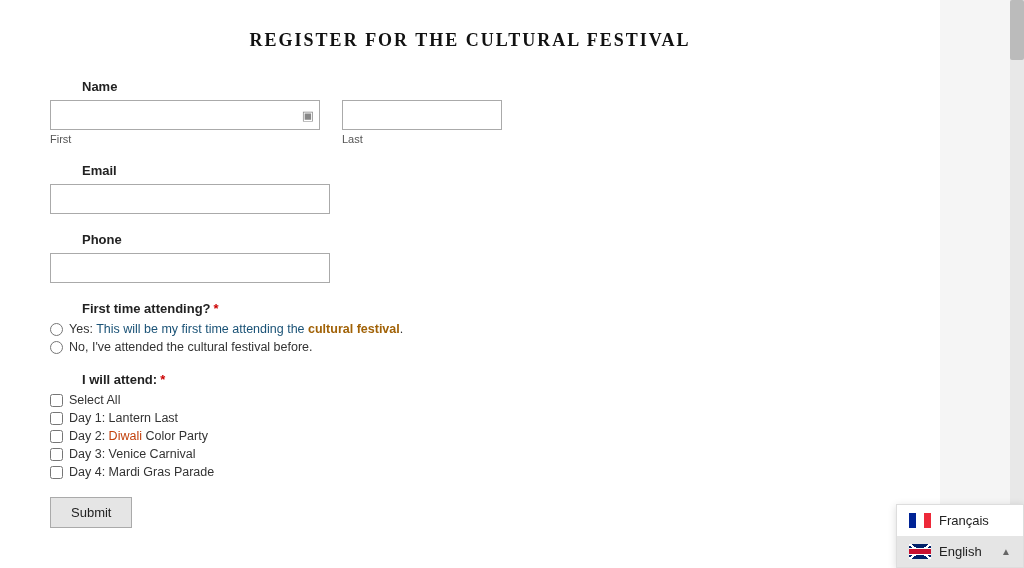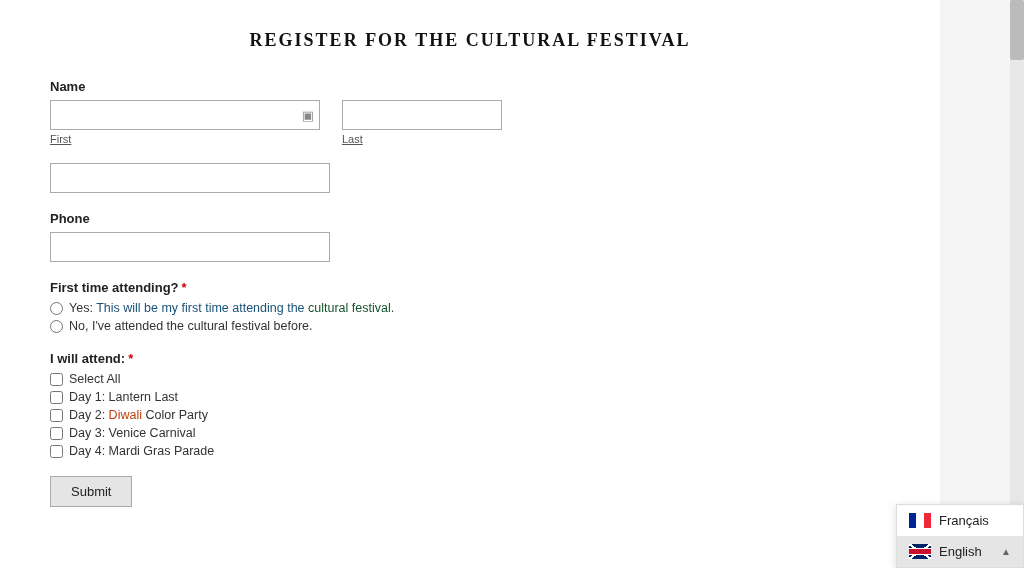--- a/index.html
+++ b/index.html
@@ -35,20 +35,21 @@
     .form-section {
       margin-bottom: 18px;
     }
 
     .field-label {
       font-size: 13px;
       font-weight: bold;
       color: #222;
       margin-bottom: 6px;
       display: block;
+      margin-left: 32px;
     }
 
     .required-star {
       color: #c00;
       margin-left: 3px;
     }
 
     .name-row {
       display: flex;
       gap: 14px;
@@ -66,21 +67,20 @@
 
     .name-col.last {
       width: 136px;
       padding-left: 8px;
     }
 
     .sub-label {
       font-size: 11px;
       color: #555;
       margin-top: 3px;
-      text-decoration: underline;
     }
 
     .text-input {
       border: 1px solid #aaa;
       padding: 5px 8px;
       font-size: 13px;
       height: 30px;
       width: 100%;
       outline: none;
       background: #fff;
@@ -267,39 +267,40 @@
       </div>
       <div class="name-col last">
         <input type="text" class="text-input" style="width: 160px;">
         <span class="sub-label">Last</span>
       </div>
     </div>
   </div>
 
   
   <div class="form-section">
+    <label class="field-label">Email</label>
     <input type="email" class="email-input" style="">
   </div>
 
   
   <div class="form-section">
     <label class="field-label">Phone</label>
     <input type="tel" class="phone-input" style="">
   </div>
 
   
   <div class="form-section">
     <label class="field-label">
       <span>First time attending?</span><span class="required-star">*</span>
     </label>
     <div class="radio-group">
       <div class="radio-item">
         <input type="radio" id="radio-yes" name="first-time" style="">
         <label for="radio-yes">
-          Yes: <span style="color:#1a5276;">This will be my first time attending the</span> <span style="color:#14532d;">cultural festival</span>.
+          Yes: <span style="color:#1a5276;">This will be my first time attending the</span> <span style="color:#a16207;font-weight:bold;">cultural festival</span>.
         </label>
       </div>
       <div class="radio-item">
         <input type="radio" id="radio-no" name="first-time" style="">
         <label for="radio-no">No, I've attended the cultural festival before.</label>
       </div>
     </div>
   </div>
 
   

